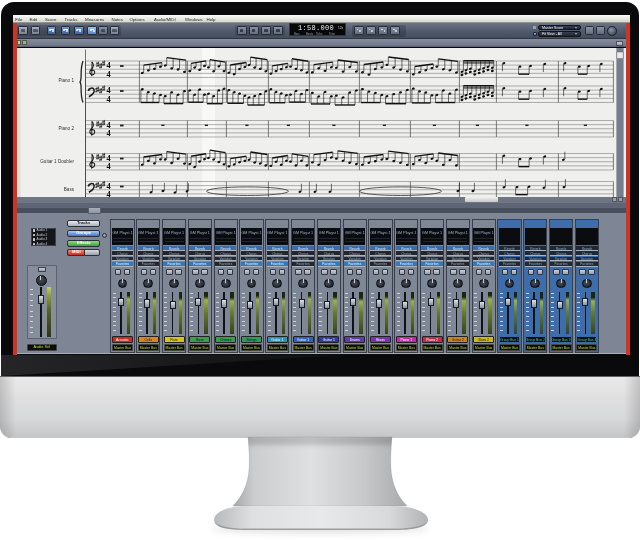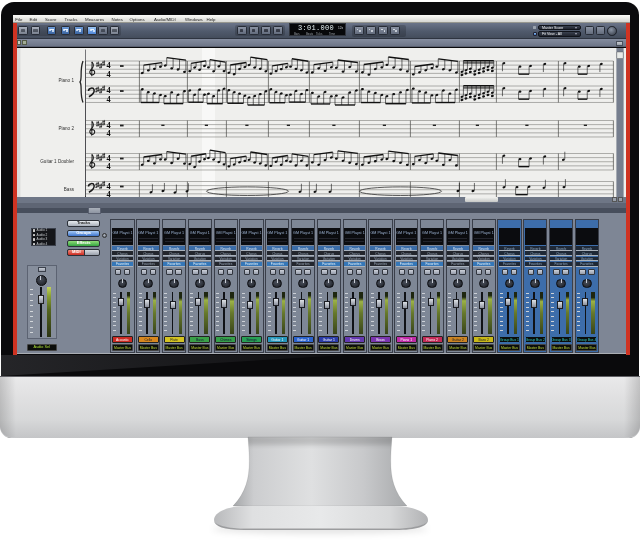--- a/index.html
+++ b/index.html
@@ -80,21 +80,21 @@
 <div style="left:112.3px;top:28.8px;width:4.4px;height:3.4px;background:rgba(30,34,44,0.55);border-radius:0.5px;"></div>
 <div style="left:236.5px;top:26.3px;width:10px;height:9px;background:linear-gradient(180deg,#8b93a3,#626b7c);border:0.5px solid #272c36;border-radius:1.5px;"></div>
 <div style="left:239.7px;top:29px;width:3.6px;height:3.2px;background:rgba(28,32,42,0.7);border-radius:0.5px;"></div>
 <div style="left:248.5px;top:26.3px;width:10px;height:9px;background:linear-gradient(180deg,#8b93a3,#626b7c);border:0.5px solid #272c36;border-radius:1.5px;"></div>
 <div style="left:251.7px;top:29px;width:3.6px;height:3.2px;background:rgba(28,32,42,0.7);border-radius:0.5px;"></div>
 <div style="left:261.0px;top:26.3px;width:10px;height:9px;background:linear-gradient(180deg,#8b93a3,#626b7c);border:0.5px solid #272c36;border-radius:1.5px;"></div>
 <div style="left:264.2px;top:29px;width:3.6px;height:3.2px;background:rgba(28,32,42,0.7);border-radius:0.5px;"></div>
 <div style="left:273.0px;top:26.3px;width:10px;height:9px;background:linear-gradient(180deg,#8b93a3,#626b7c);border:0.5px solid #272c36;border-radius:1.5px;"></div>
 <div style="left:276.2px;top:29px;width:3.6px;height:3.2px;background:rgba(28,32,42,0.7);border-radius:0.5px;"></div>
 <div style="left:288.5px;top:23.2px;width:57.5px;height:13.1px;background:#07080a;border:0.5px solid #30343c;"></div>
-<div style="left:295px;top:24.2px;width:42px;height:8px;font-size:7px;line-height:8px;color:#e4f0f2;letter-spacing:0.3px;text-align:center;font-family:'Liberation Mono',monospace;">3:01.000</div>
+<div style="left:295px;top:24.2px;width:42px;height:8px;font-size:7px;line-height:8px;color:#e4f0f2;letter-spacing:0.3px;text-align:center;font-family:'Liberation Mono',monospace;">1:58.000</div>
 <div class="t" style="left:294px;top:32.6px;height:3.2px;font-size:2.8px;line-height:3.2px;color:#9aa0a6;">Bars</div>
 <div class="t" style="left:306px;top:32.6px;height:3.2px;font-size:2.8px;line-height:3.2px;color:#9aa0a6;">Beats</div>
 <div class="t" style="left:316px;top:32.6px;height:3.2px;font-size:2.8px;line-height:3.2px;color:#9aa0a6;">Ticks</div>
 <div class="t" style="left:329px;top:32.6px;height:3.2px;font-size:2.8px;line-height:3.2px;color:#9aa0a6;">Time</div>
 <div style="left:338px;top:26px;width:8px;height:4px;font-size:3.2px;line-height:4px;color:#cdd2d6;">12x</div>
 <div style="left:351.5px;top:24.8px;width:54px;height:11.8px;background:rgba(0,0,0,0.18);border-radius:2px;"></div>
 <div style="left:353.9px;top:26.3px;width:10px;height:9px;background:linear-gradient(180deg,#8b93a3,#626b7c);border:0.5px solid #272c36;border-radius:1.5px;"></div>
 <div style="left:356.7px;top:28.6px;width:1.8px;height:1.8px;background:#dde3ea;border-radius:50%;"></div>
 <div style="left:359.29999999999995px;top:30.4px;width:1.8px;height:1.8px;background:#dde3ea;border-radius:50%;"></div>
 <div style="left:365.7px;top:26.3px;width:10px;height:9px;background:linear-gradient(180deg,#8b93a3,#626b7c);border:0.5px solid #272c36;border-radius:1.5px;"></div>

